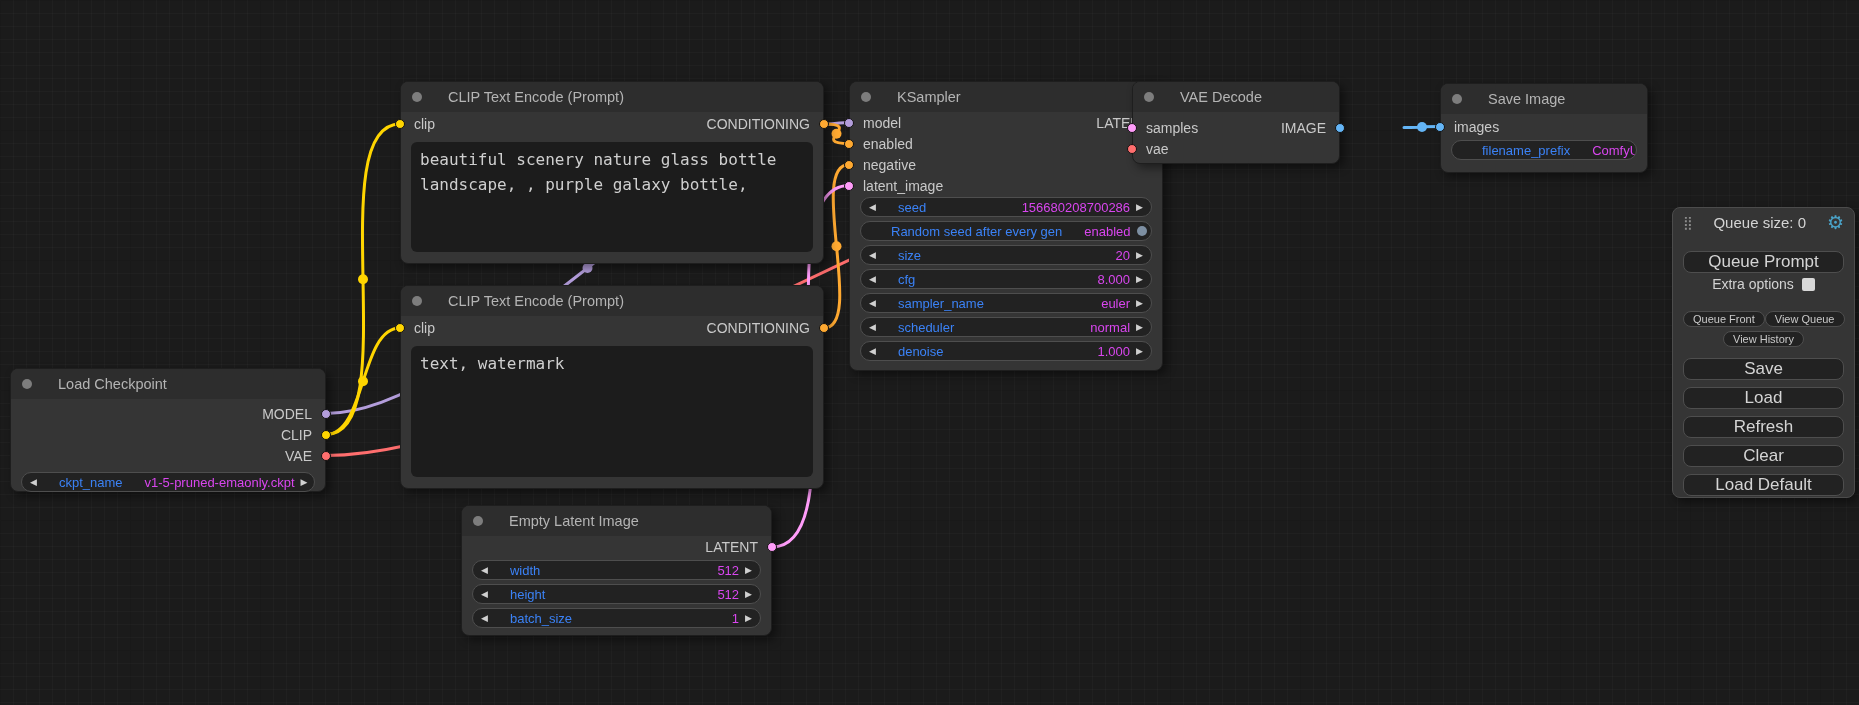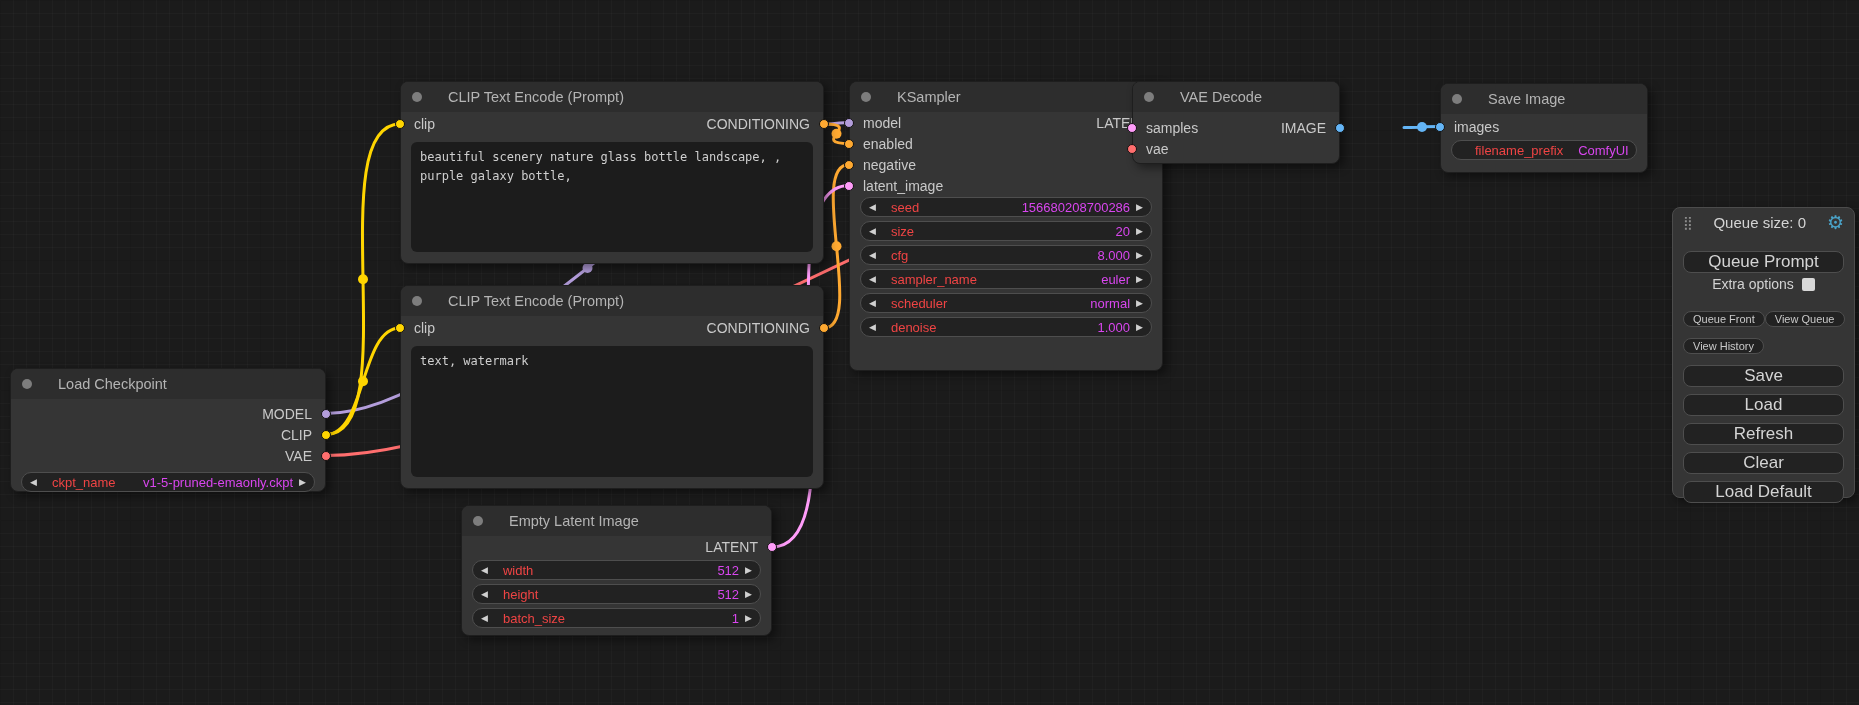--- a/index.html
+++ b/index.html
@@ -20,43 +20,43 @@
   .node-body{display:flex;flex-direction:column;flex:1;min-height:0;padding-bottom:3px}
   .srow{position:relative;display:flex;align-items:center;font-size:14px;color:#c9c9c9;flex:0 0 auto}
   .in-label{padding-left:13px;white-space:nowrap}
   .out-label{margin-left:auto;padding-right:13px;white-space:nowrap}
   .port{position:absolute;top:50%;width:10px;height:10px;border-radius:50%;border:1px solid #121212;
     transform:translateY(-50%);background:#888}
   .port.in{left:-6px}
   .port.out{right:-6px}
   .widget{height:20px;margin:4px 10px 0;border:1px solid #4e4e4e;border-radius:10px;background:#222;
     display:flex;align-items:center;font-size:13px;padding:0 8px;flex:0 0 auto;white-space:nowrap;overflow:hidden}
-  .wlabel{color:#ef4444;margin:0 15px}
+  .wlabel{color:#3b82f6;margin:0 22px}
   .wvalue{margin-left:auto;color:#d946ef;margin-right:6px}
   .warrow{font-size:9px;color:#d0d0d0;line-height:1;flex:0 0 auto}
   .toggle-dot{width:10px;height:10px;border-radius:50%;background:#7d8fa2;flex:0 0 auto}
   .prompt-box{flex:1;min-height:0;margin:6px 10px 8px;background:#1c1c1c;border-radius:6px;padding:6px 9px;
-    font-family:"DejaVu Sans Mono",monospace;font-size:12px;line-height:1.55;color:#cfcfcf;
+    font-family:"DejaVu Sans Mono",monospace;font-size:16px;line-height:1.55;color:#cfcfcf;
     white-space:pre-wrap;overflow:hidden;cursor:text}
   
   #menu{position:absolute;z-index:3;background:#353535;border:1px solid #4c4c4c;border-radius:8px;
     box-shadow:4px 4px 10px rgba(0,0,0,.45);padding:5px 10px 10px;display:flex;flex-direction:column}
   .menu-header{display:flex;align-items:center;justify-content:space-between;height:26px;color:#d4d4d4;font-size:15px}
   .drag-handle{color:#8b8b8b;font-size:13px;cursor:grab}
   .gear{font-size:19px;line-height:1;cursor:pointer}
   .btn{background:#222;border:1px solid #4e4e4e;border-radius:8px;color:#d4d4d4;font-size:17px;
     display:flex;align-items:center;justify-content:center;cursor:pointer;user-select:none}
   #queue-btn{height:28px;margin-top:19px}
   .btn.big{height:24px;margin-top:7px}
   .btn.big.first{margin-top:11px}
   .extra-row{display:flex;align-items:center;justify-content:center;gap:8px;height:22px;margin-top:3px;
     color:#d2d2d2;font-size:14px}
   .checkbox{width:13px;height:13px;background:#d8d8d8;border-radius:2px;cursor:pointer}
   .small-row{display:flex;justify-content:space-between;margin-top:19px}
-  .history-row{display:flex;justify-content:flex-start;margin-top:11px}
+  .history-row{display:flex;justify-content:center;margin-top:4px}
   .pill-btn{background:#222;border:1px solid #4e4e4e;border-radius:9px;color:#c9c9c9;font-size:11px;
     padding:1px 9px;display:flex;align-items:center;justify-content:center;cursor:pointer;white-space:nowrap}
 </style>
 </head>
 <body>
 
 <div id="canvas">
   <svg id="wires" width="1859" height="705">
       <path d="M 326 413.5 C 475.62661862115306 413.5 699.373381378847 122.5 849 122.5" stroke="#B39DDB" stroke-width="3" stroke-linecap="round" fill="none"></path>
       <circle cx="587.5" cy="268" r="5" fill="#B39DDB"></circle>
@@ -192,20 +192,25 @@
         <span class="port in" style="background: rgb(255, 156, 249);"></span>
         <span class="in-label">latent_image</span>
       </div>
       <div class="widget" style="margin-top:1px">
         <span class="warrow">◀</span>
         <span class="wlabel">seed</span>
         <span class="wvalue">156680208700286</span>
         <span class="warrow">▶</span>
       </div>
       <div class="widget">
+        <span class="wlabel">Random seed after every gen</span>
+        <span class="wvalue">enabled</span>
+        <span class="toggle-dot"></span>
+      </div>
+      <div class="widget">
         <span class="warrow">◀</span>
         <span class="wlabel">size</span>
         <span class="wvalue">20</span>
         <span class="warrow">▶</span>
       </div>
       <div class="widget">
         <span class="warrow">◀</span>
         <span class="wlabel">cfg</span>
         <span class="wvalue">8.000</span>
         <span class="warrow">▶</span>

